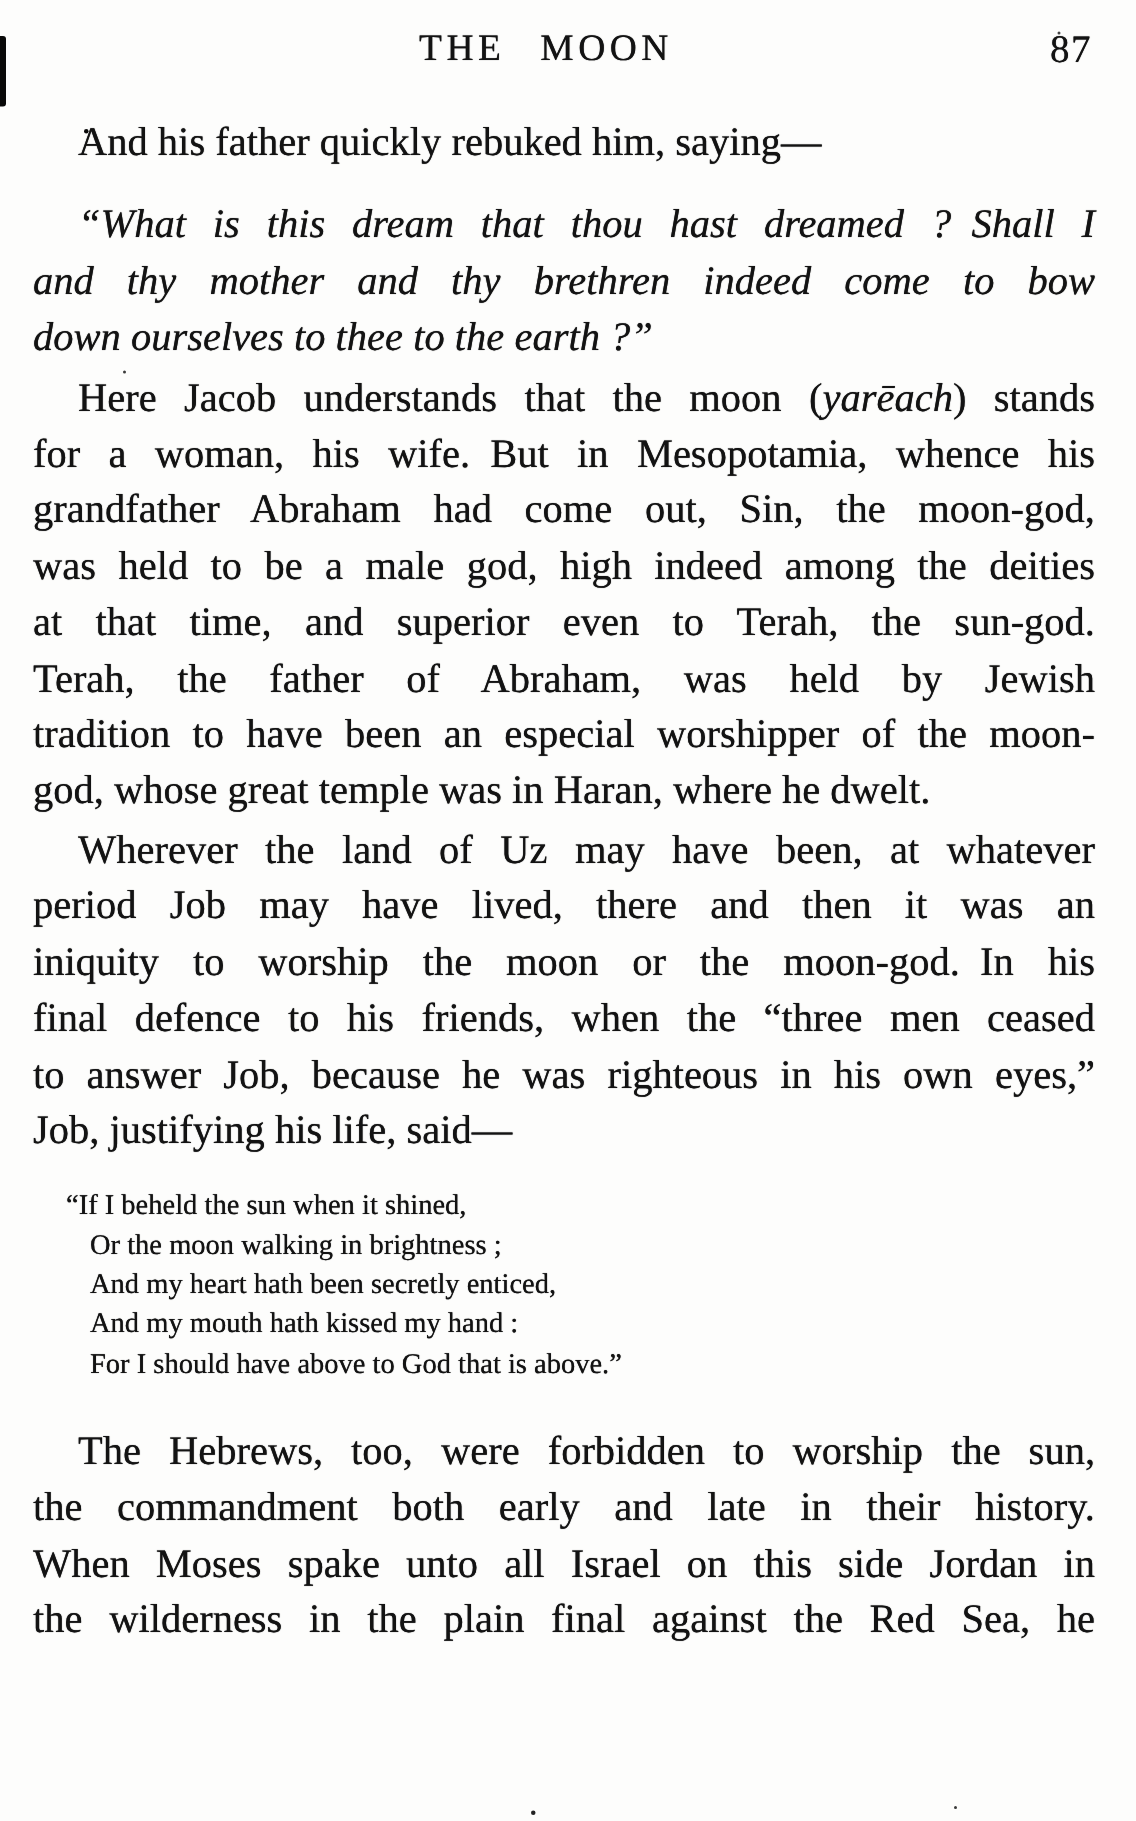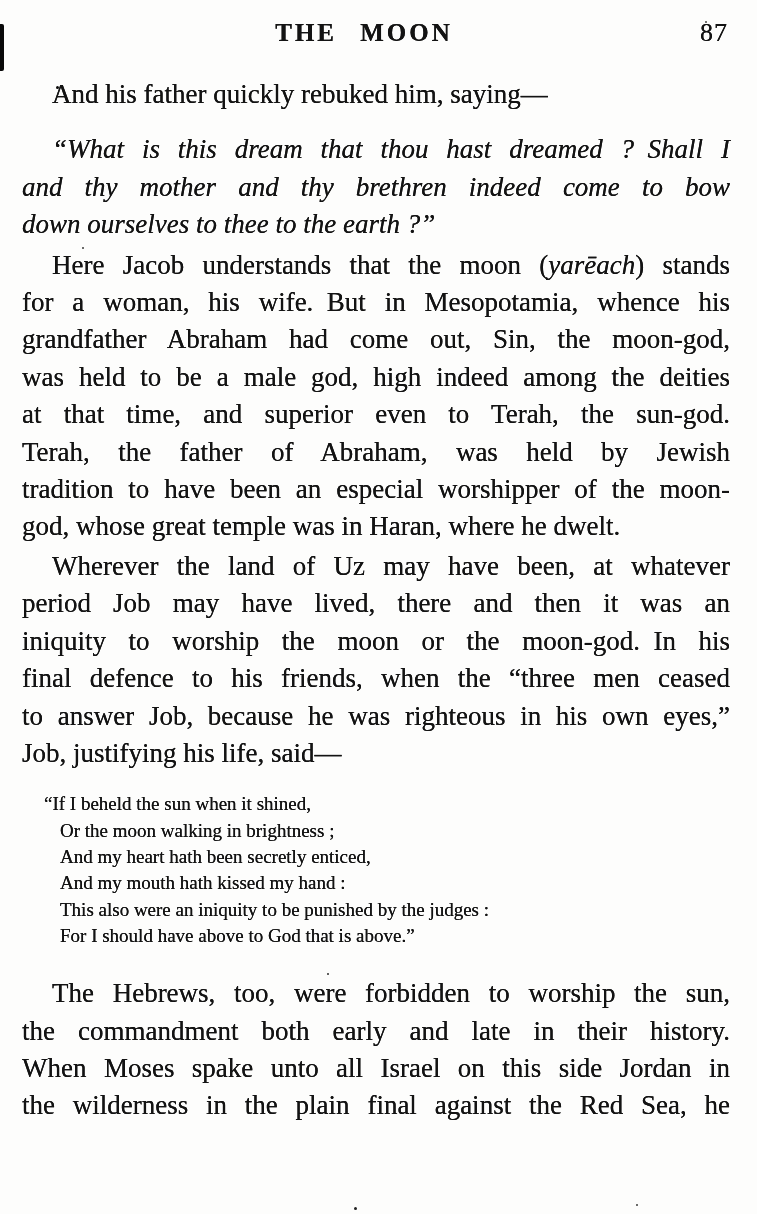--- a/index.html
+++ b/index.html
@@ -23,21 +23,21 @@
   .header{
     position:relative;
     margin-top:14px;
     height:38px;
     line-height:38px;
   }
   .running-title{
     display:block;
     text-align:center;
     font-size:25px;
-    font-weight:700;
+    font-weight:400;
     letter-spacing:3px;
     word-spacing:14px;
     transform:translateX(-12px);
     text-shadow:0 0 0.5px #131313;
   }
   .page-number{
     position:absolute;
     right:2px;top:0;
     font-size:26px;
     font-weight:400;
@@ -139,21 +139,20 @@
         <div class="tline">final defence to his friends, when the “three men ceased</div>
         <div class="tline">to answer Job, because he was righteous in his own eyes,”</div>
         <div class="tline lastline">Job, justifying his life, said—</div>
       </div>
 
     <div class="poem">
         <div class="tline">“If I beheld the sun when it shined,</div>
         <div class="tline">Or the moon walking in brightness ;</div>
         <div class="tline">And my heart hath been secretly enticed,</div>
         <div class="tline">And my mouth hath kissed my hand :</div>
-        <div class="tline">This also were an iniquity to be punished by the judges :</div>
         <div class="tline lastline">For I should have above to God that is above.”</div>
       </div>
 
     <div class="para para4">
         <div class="tline">The Hebrews, too, were forbidden to worship the sun,</div>
         <div class="tline">the commandment both early and late in their history.</div>
         <div class="tline">When Moses spake unto all Israel on this side Jordan in</div>
         <div class="tline">the wilderness in the plain final against the Red Sea, he</div>
       </div>
 

